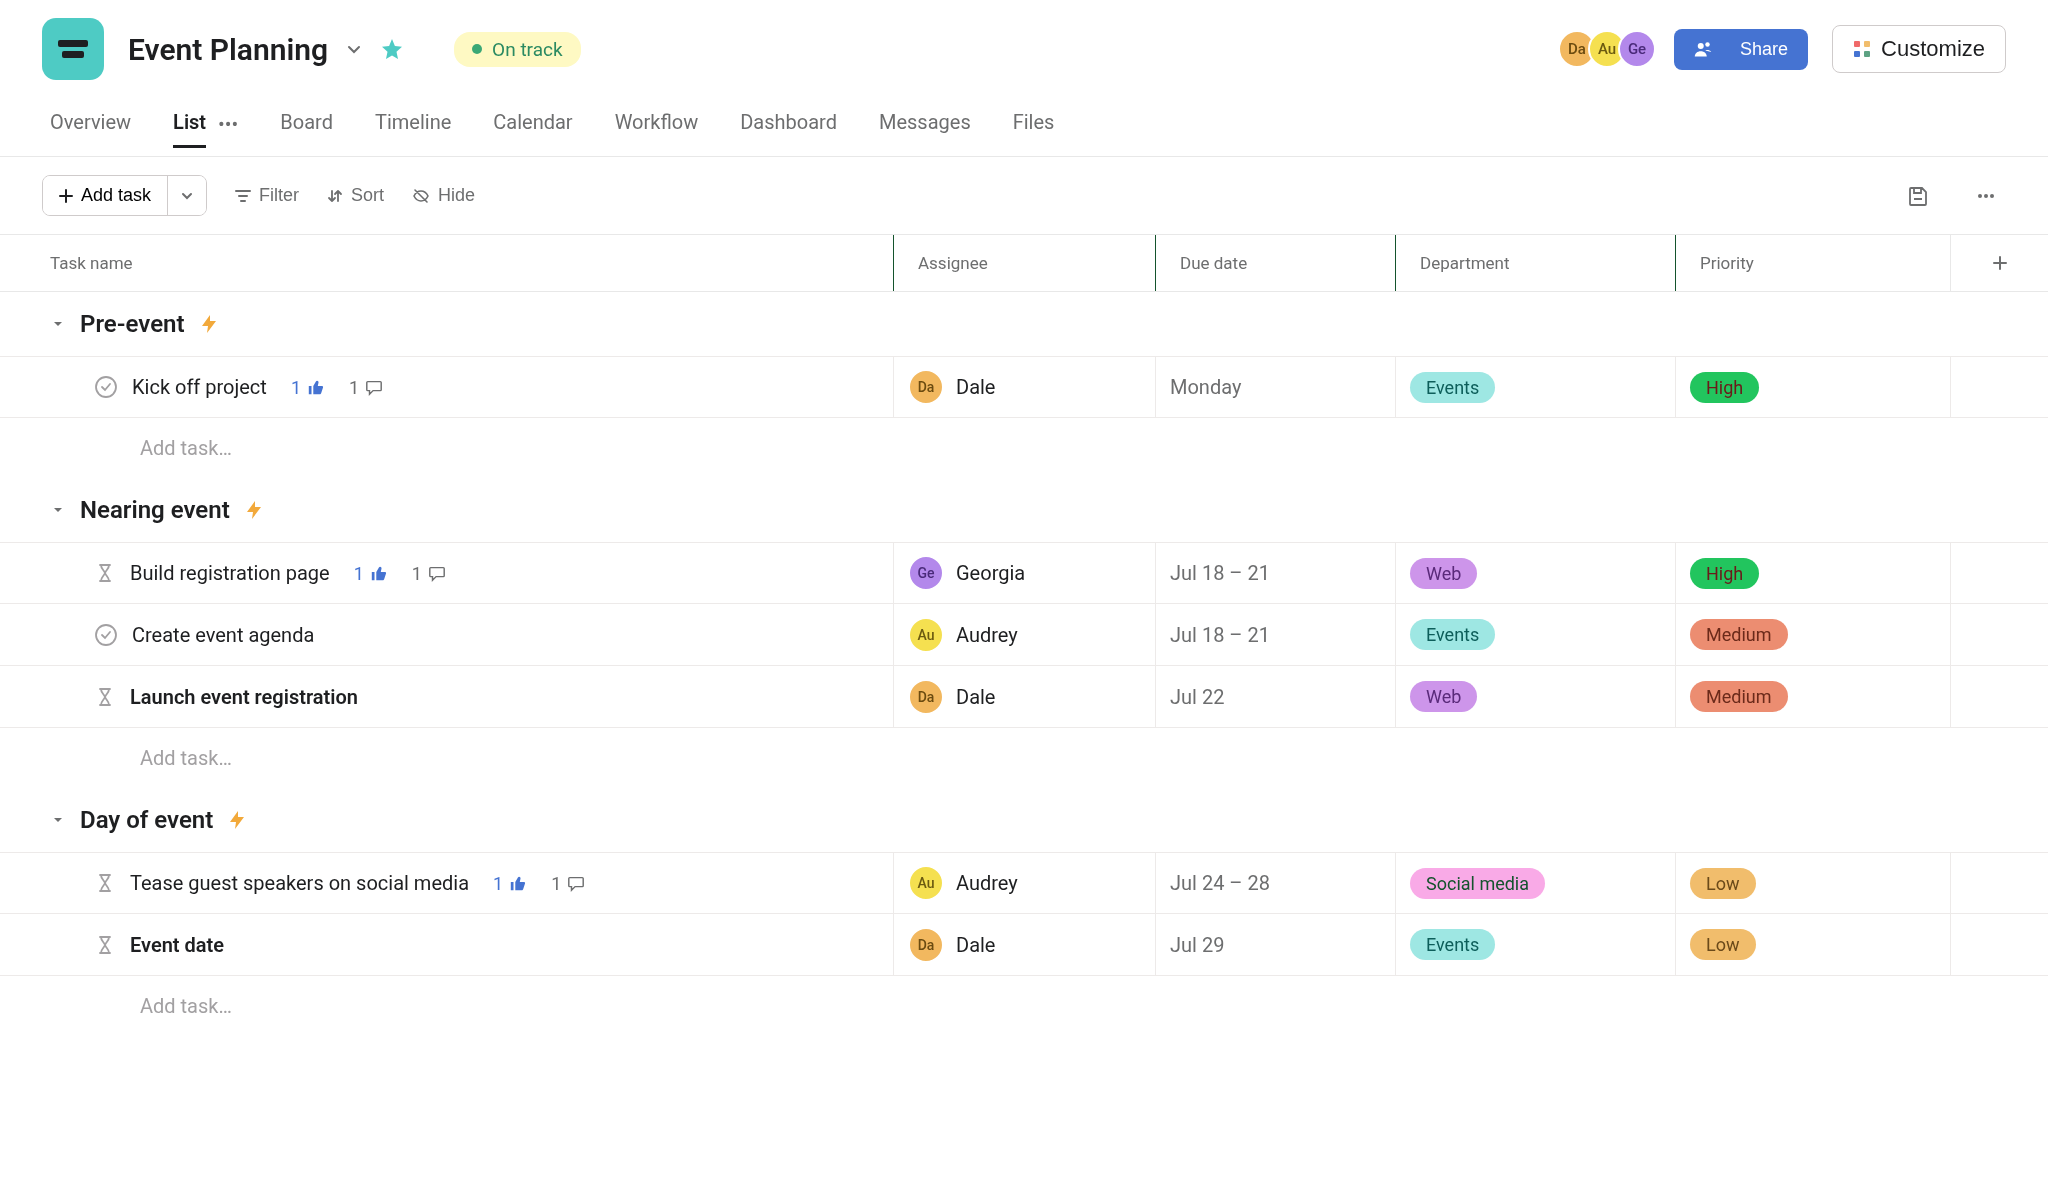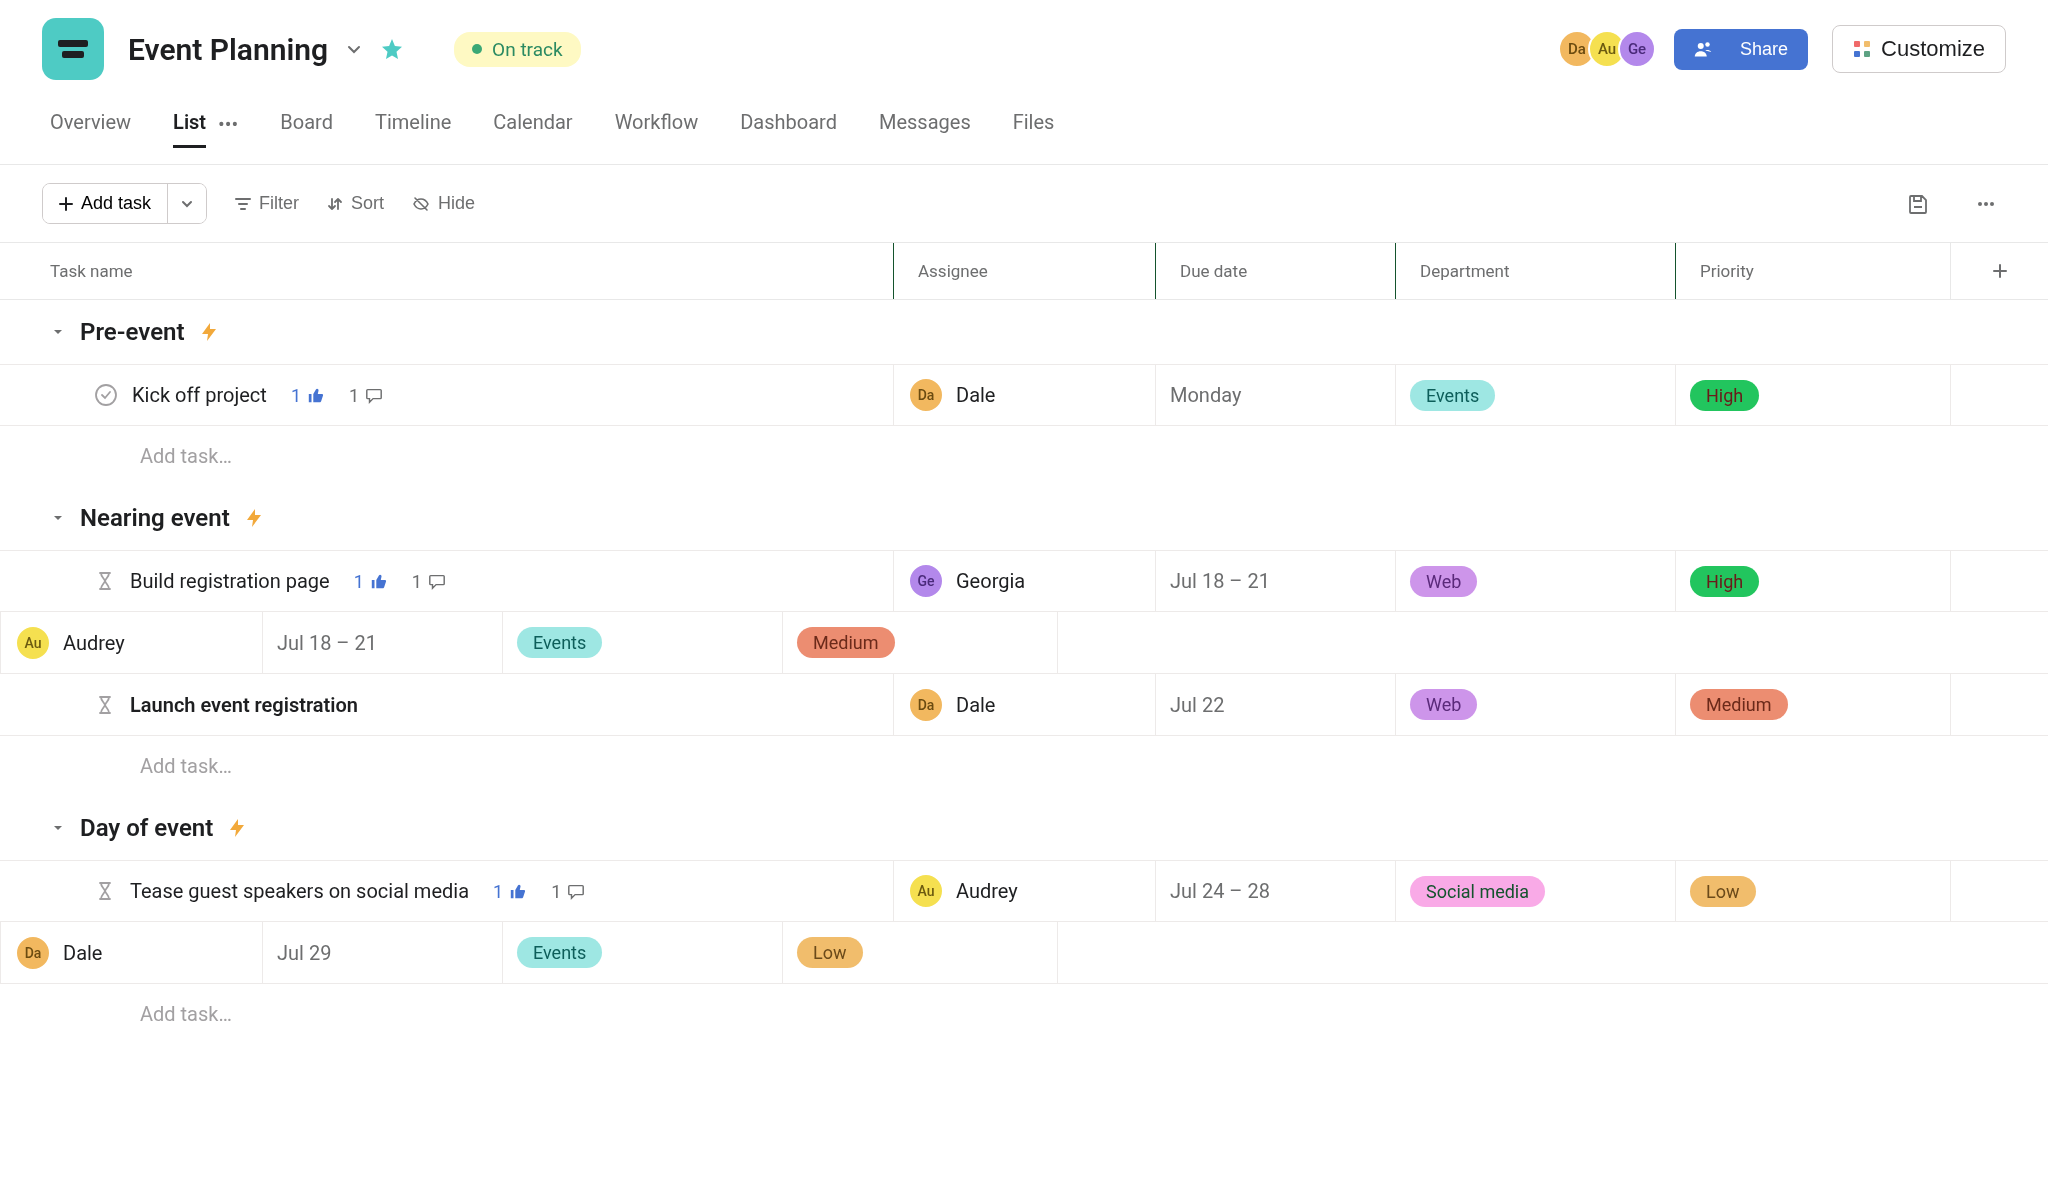--- a/index.html
+++ b/index.html
@@ -22,21 +22,21 @@
 .avatars { display: flex; }
 .avatar { width: 38px; height: 38px; border-radius: 50%; display: flex; align-items: center; justify-content: center; font-size: 15px; font-weight: 500; border: 2px solid #fff; }
 .avatars .avatar { margin-left: -8px; }
 .avatar.da { background: #f2b85f; color: #6b4b10; }
 .avatar.au { background: #f5e050; color: #6b5a10; }
 .avatar.ge { background: #b388eb; color: #4a2a7a; }
 .share-btn { margin-left: 18px; background: #4573d2; color: #fff; border: none; border-radius: 8px; padding: 10px 20px; font-size: 18px; display: inline-flex; align-items: center; gap: 28px; cursor: pointer; }
 .customize-btn { margin-left: 24px; background: #fff; border: 1px solid #cfcbcb; border-radius: 8px; padding: 10px 20px; font-size: 22px; display: inline-flex; align-items: center; gap: 10px; cursor: pointer; color: #1e1f21; }
 
 
-.tabs { display: flex; align-items: center; gap: 42px; padding: 6px 42px 16px 50px; border-bottom: 1px solid #e8e8e8; font-size: 20px; }
+.tabs { display: flex; align-items: center; gap: 42px; padding: 6px 42px 8px 50px; border-bottom: 1px solid #e8e8e8; font-size: 20px; }
 .tab { padding: 10px 0 14px 0; color: #6d6e6f; cursor: pointer; }
 .tab.active { color: #1e1f21; font-weight: 600; border-bottom: 3px solid #1e1f21; padding-bottom: 11px; }
 .tab-more { color: #6d6e6f; margin-left: -30px; }
 
 
 .toolbar { display: flex; align-items: center; padding: 18px 42px; gap: 28px; }
 .add-task-split { display: inline-flex; border: 1px solid #cfcbcb; border-radius: 8px; overflow: hidden; }
 .add-task-btn { background: #fff; border: none; padding: 9px 16px; display: inline-flex; align-items: center; gap: 8px; font-size: 18px; cursor: pointer; }
 .add-task-caret { background: #fff; border: none; border-left: 1px solid #cfcbcb; padding: 9px 12px; cursor: pointer; display:inline-flex; align-items:center;}
 .toolbar-btn { background: none; border: none; display: inline-flex; align-items: center; gap: 8px; color: #6d6e6f; font-size: 18px; cursor: pointer; }
@@ -305,20 +305,29 @@
         </div>
         <div class="task-cell dept">
           <span class="pill web">Web</span>
         </div>
         <div class="task-cell priority">
           <span class="pill high">High</span>
         </div>
         <div class="task-cell last"></div>
       </div>
       <div class="task-row">
+        <div class="task-cell-main">
+          <span class="task-status-icon">
+            <svg width="24" height="24" viewBox="0 0 24 24">
+              <circle cx="12" cy="12" r="10" stroke="currentColor" stroke-width="1.8" fill="none"></circle>
+              <path d="M8 12l3 3 5-6" stroke="currentColor" stroke-width="1.8" fill="none" stroke-linecap="round"></path>
+            </svg>
+          </span>
+          <span class="task-name">Create event agenda</span>
+        </div>
         <div class="task-cell assignee">
           <span class="assignee-avatar au avatar">Au</span>
           <span>Audrey</span>
         </div>
         <div class="task-cell date">
           <span>Jul 18 – 21</span>
         </div>
         <div class="task-cell dept">
           <span class="pill events">Events</span>
         </div>
@@ -395,20 +404,28 @@
         </div>
         <div class="task-cell dept">
           <span class="pill social">Social media</span>
         </div>
         <div class="task-cell priority">
           <span class="pill low">Low</span>
         </div>
         <div class="task-cell last"></div>
       </div>
       <div class="task-row">
+        <div class="task-cell-main">
+          <span class="task-status-icon">
+            <svg width="22" height="22" viewBox="0 0 22 22">
+              <path d="M6 3h10M6 19h10M7 3c0 4 3 5 4 8-1 3-4 4-4 8M15 3c0 4-3 5-4 8 1 3 4 4 4 8" stroke="currentColor" stroke-width="1.8" fill="none" stroke-linecap="round"></path>
+            </svg>
+          </span>
+          <span class="task-name bold">Event date</span>
+        </div>
         <div class="task-cell assignee">
           <span class="assignee-avatar da avatar">Da</span>
           <span>Dale</span>
         </div>
         <div class="task-cell date">
           <span>Jul 29</span>
         </div>
         <div class="task-cell dept">
           <span class="pill events">Events</span>
         </div>

